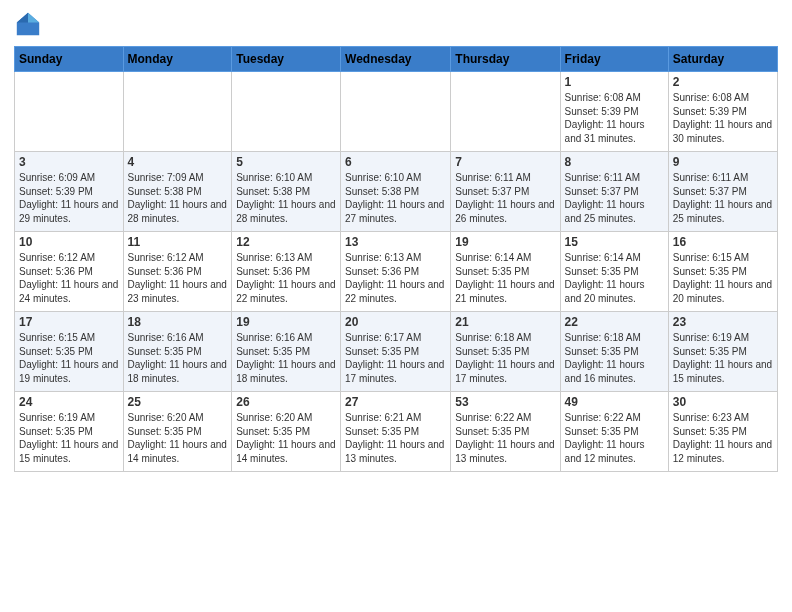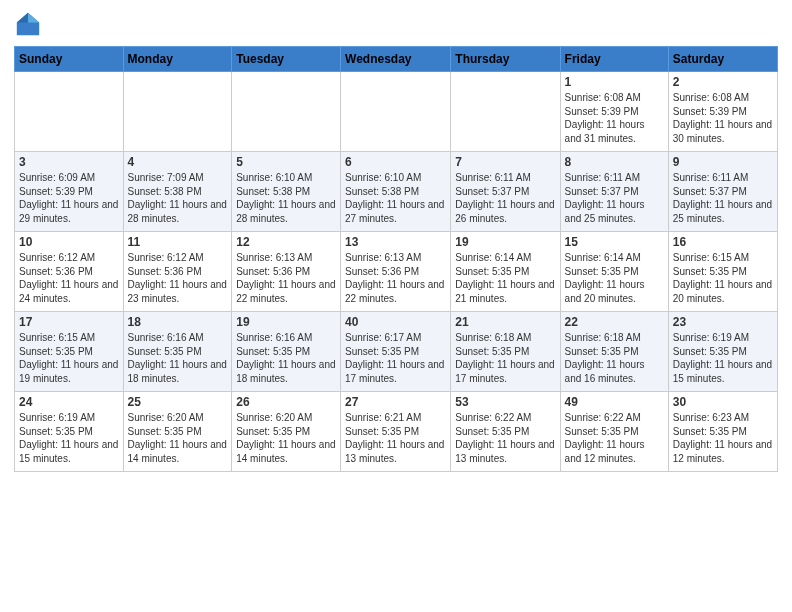--- a/index.html
+++ b/index.html
@@ -274,21 +274,21 @@
 and 18 minutes.</div>
           </td>
           <td>
             <span class="day-num">19</span>
             <div class="day-info">Sunrise: 6:16 AM
 Sunset: 5:35 PM
 Daylight: 11 hours
 and 18 minutes.</div>
           </td>
           <td>
-            <span class="day-num">40</span>
+            <span class="day-num">20</span>
             <div class="day-info">Sunrise: 6:17 AM
 Sunset: 5:35 PM
 Daylight: 11 hours
 and 17 minutes.</div>
           </td>
           <td>
             <span class="day-num">21</span>
             <div class="day-info">Sunrise: 6:18 AM
 Sunset: 5:35 PM
 Daylight: 11 hours

